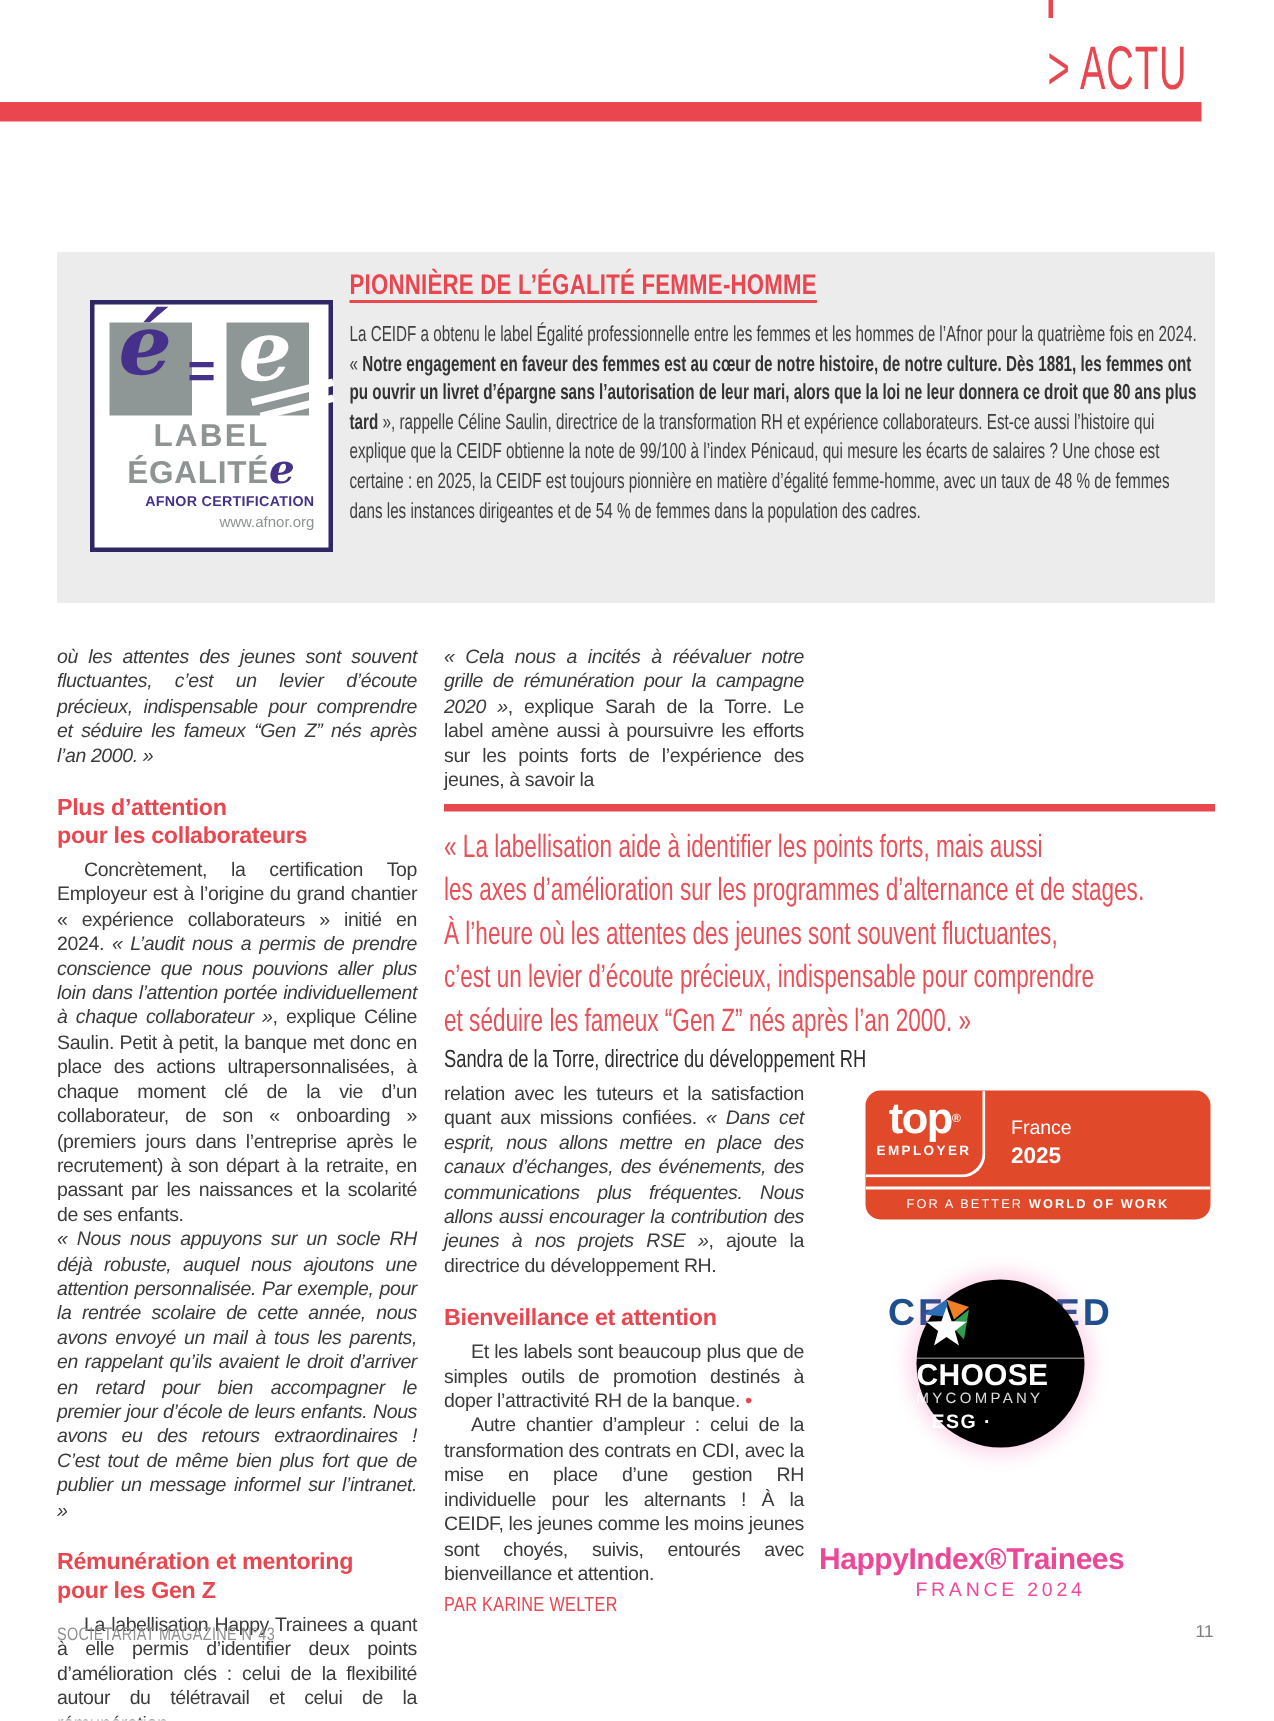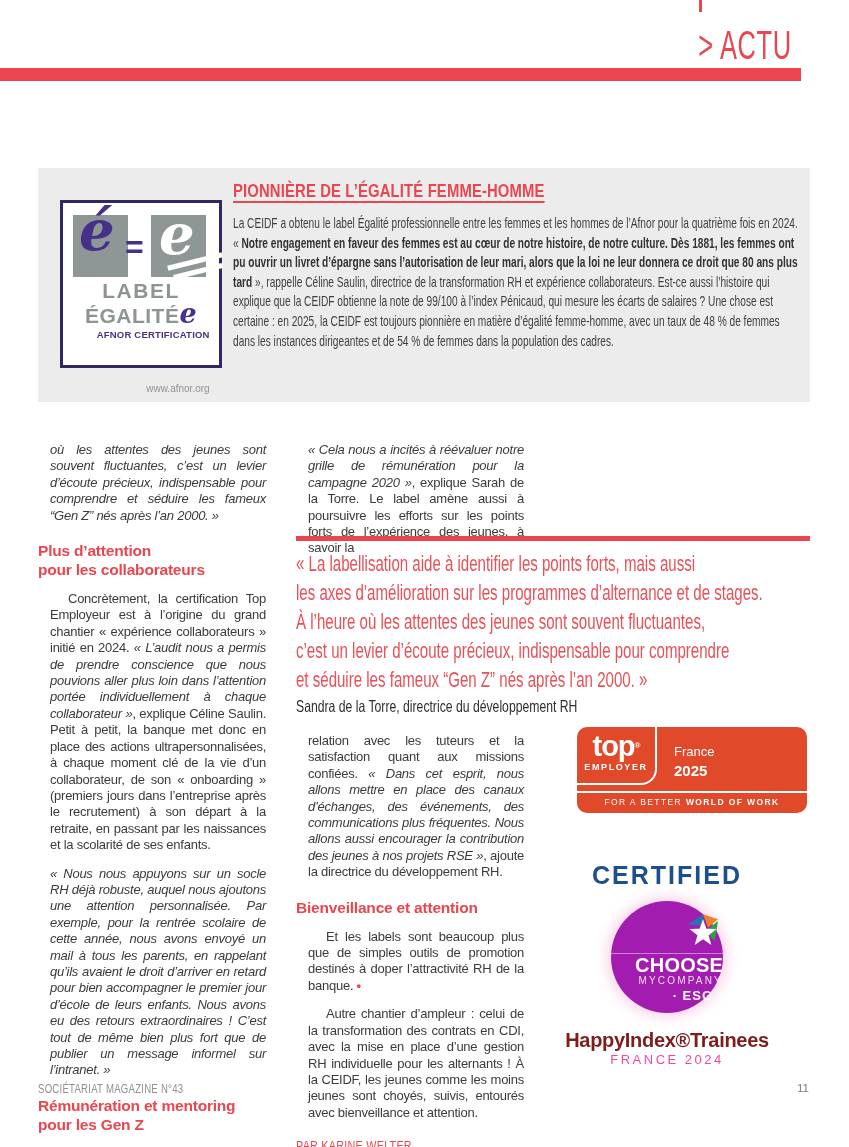--- a/index.html
+++ b/index.html
@@ -52,28 +52,28 @@
     font-style:italic; font-weight:bold; font-size:56px; color:#ffffff; z-index:2;
   }
   .swash { position:absolute; height:5px; background:#fff; z-index:3; transform:rotate(-14deg); }
   .swash.s1 { left:104px; top:56px; width:56px; }
   .swash.s2 { left:110px; top:66px; width:50px; }
   .label-lines { position:absolute; left:0; top:76px; width:100%; text-align:center; color:#8d9493; font-weight:bold; }
   .label-l1 { font-size:21px; letter-spacing:1.5px; line-height:23px; }
   .label-l2 { font-size:21px; letter-spacing:.5px; line-height:23px; position:relative; }
   .label-l2 .scripte { font-family:"DejaVu Serif", serif; font-style:italic; font-weight:bold; font-size:27px; color:#453189; }
   .afnor-cert { position:absolute; left:0; top:126px; width:94%; text-align:right; color:#453189; font-weight:bold; font-size:9.5px; letter-spacing:.2px; }
-  .afnor-url  { position:absolute; left:0; top:140px; width:94%; text-align:right; color:#8d9493; font-size:10px;margin-top:40px; }
+  .afnor-url  { position:absolute; left:0; top:140px; width:94%; text-align:right; color:#8d9493; font-size:10px; }
 
   
   .col { position:absolute; width:240px; font-size:13px; line-height:16.4px; letter-spacing:-0.25px; text-align:justify; color:#3b3b3b; }
   .col1 { left:38px;  top:430px; }
   .col2top { left:296px; top:430px; }
   .col2bot { left:296px; top:721px; }
-  .col p { margin:12px; }
+  .col p { margin:0; }
   .col p + p { margin-top:0px; }
   .col .ind { text-indent:18px; }
   .col h3 {
     color:#e9464f; font-size:15.5px; line-height:19px; font-weight:bold;
     letter-spacing:-0.2px; margin:17px 0 5px 0; white-space:pre-line; text-align:left;
   }
   .col i { font-style:italic; }
   .enddot { color:#e9464f; font-weight:bold; }
   .byline {
     display:inline-block; margin-top:5px; color:#e9464f; font-size:13.5px; font-weight:400;
@@ -109,33 +109,33 @@
   .te-year { position:absolute; left:97px; top:35px; font-size:15px; font-weight:bold; }
   .te-hr { position:absolute; left:0; top:64px; width:100%; height:2px; background:#fff; }
   .te-tag { position:absolute; left:0; top:70px; width:100%; text-align:center; font-size:8.5px; letter-spacing:1.4px; }
   .te-tag b { font-weight:bold; }
 
   .certified {
     position:absolute; left:556px; top:861px; width:222px; text-align:center;
     color:#1d4f8c; font-size:25px; font-weight:bold; letter-spacing:2px;
   }
   .cmc-circle {
-    position:absolute; left:611px; top:901px; width:112px; height:112px;
-    background:#a21caf; border-radius:50%;
+    position:absolute; left:611px; top:853px; width:112px; height:112px;
+    background:#000000; border-radius:50%;
     box-shadow:0 0 12px 5px rgba(242,73,158,.22);
-    text-align:right; color:#fff;
+    text-align:left; color:#fff;
   }
   .cmc-line { position:absolute; left:0; top:52px; width:100%; height:1px; background:rgba(255,255,255,.45); }
   .cmc-star { margin-top:9px; }
   .cmc-choose { position:absolute; left:0; top:53px; width:100%; font-size:20px; font-weight:bold; letter-spacing:.2px; }
   .cmc-myco { position:absolute; left:0; top:74px; width:100%; font-size:10px; letter-spacing:2.2px; color:rgba(255,255,255,.85); }
   .cmc-esg { position:absolute; left:0; top:87px; width:100%; font-size:13px; font-weight:bold; letter-spacing:1px; }
   .happy {
-    position:absolute; left:546px; top:1029px; width:242px; text-align:center;
-    color:#7f1d1d; font-size:20px; font-weight:bold; letter-spacing:-0.3px;
+    position:absolute; left:546px; top:1029px; width:242px; 
+    color:#ec4899; font-size:20px; font-weight:bold; letter-spacing:-0.3px;
   }
   .happy-sub {
     position:absolute; left:546px; top:1052px; width:242px; text-align:center;
     color:#f2499e; font-size:13px; font-weight:normal; letter-spacing:2.5px;
   }
 
   
   .footer-mag {
     position:absolute; left:38px; top:1082px; display:inline-block;
     color:#8f8f8f; font-size:12px; letter-spacing:.3px;

